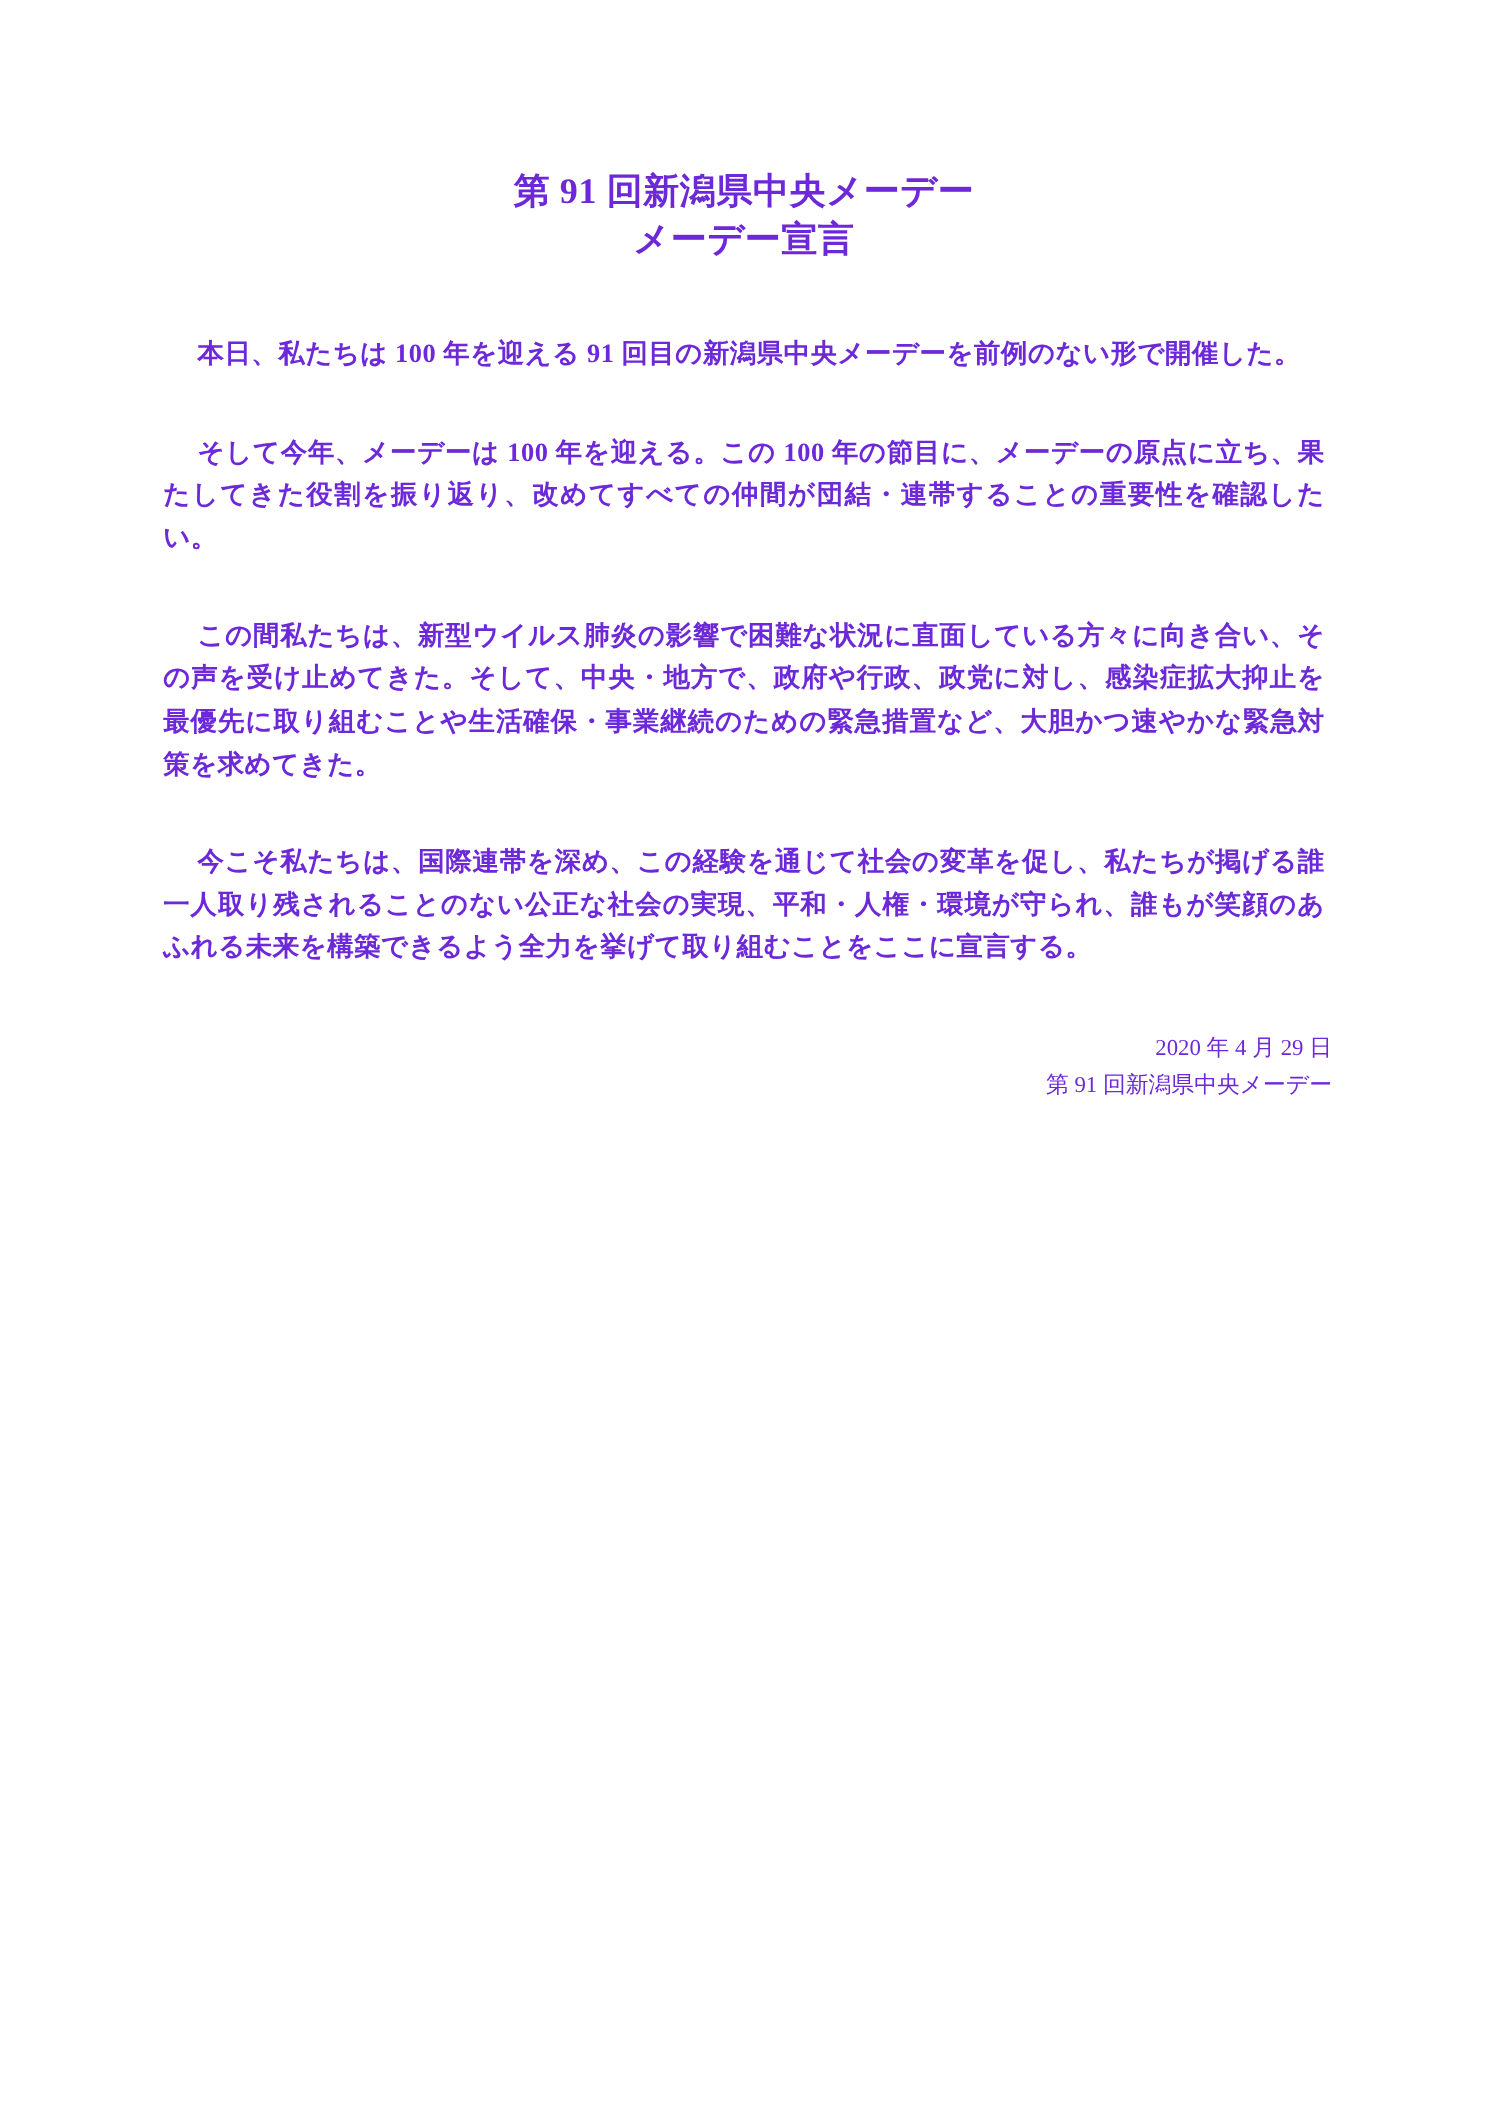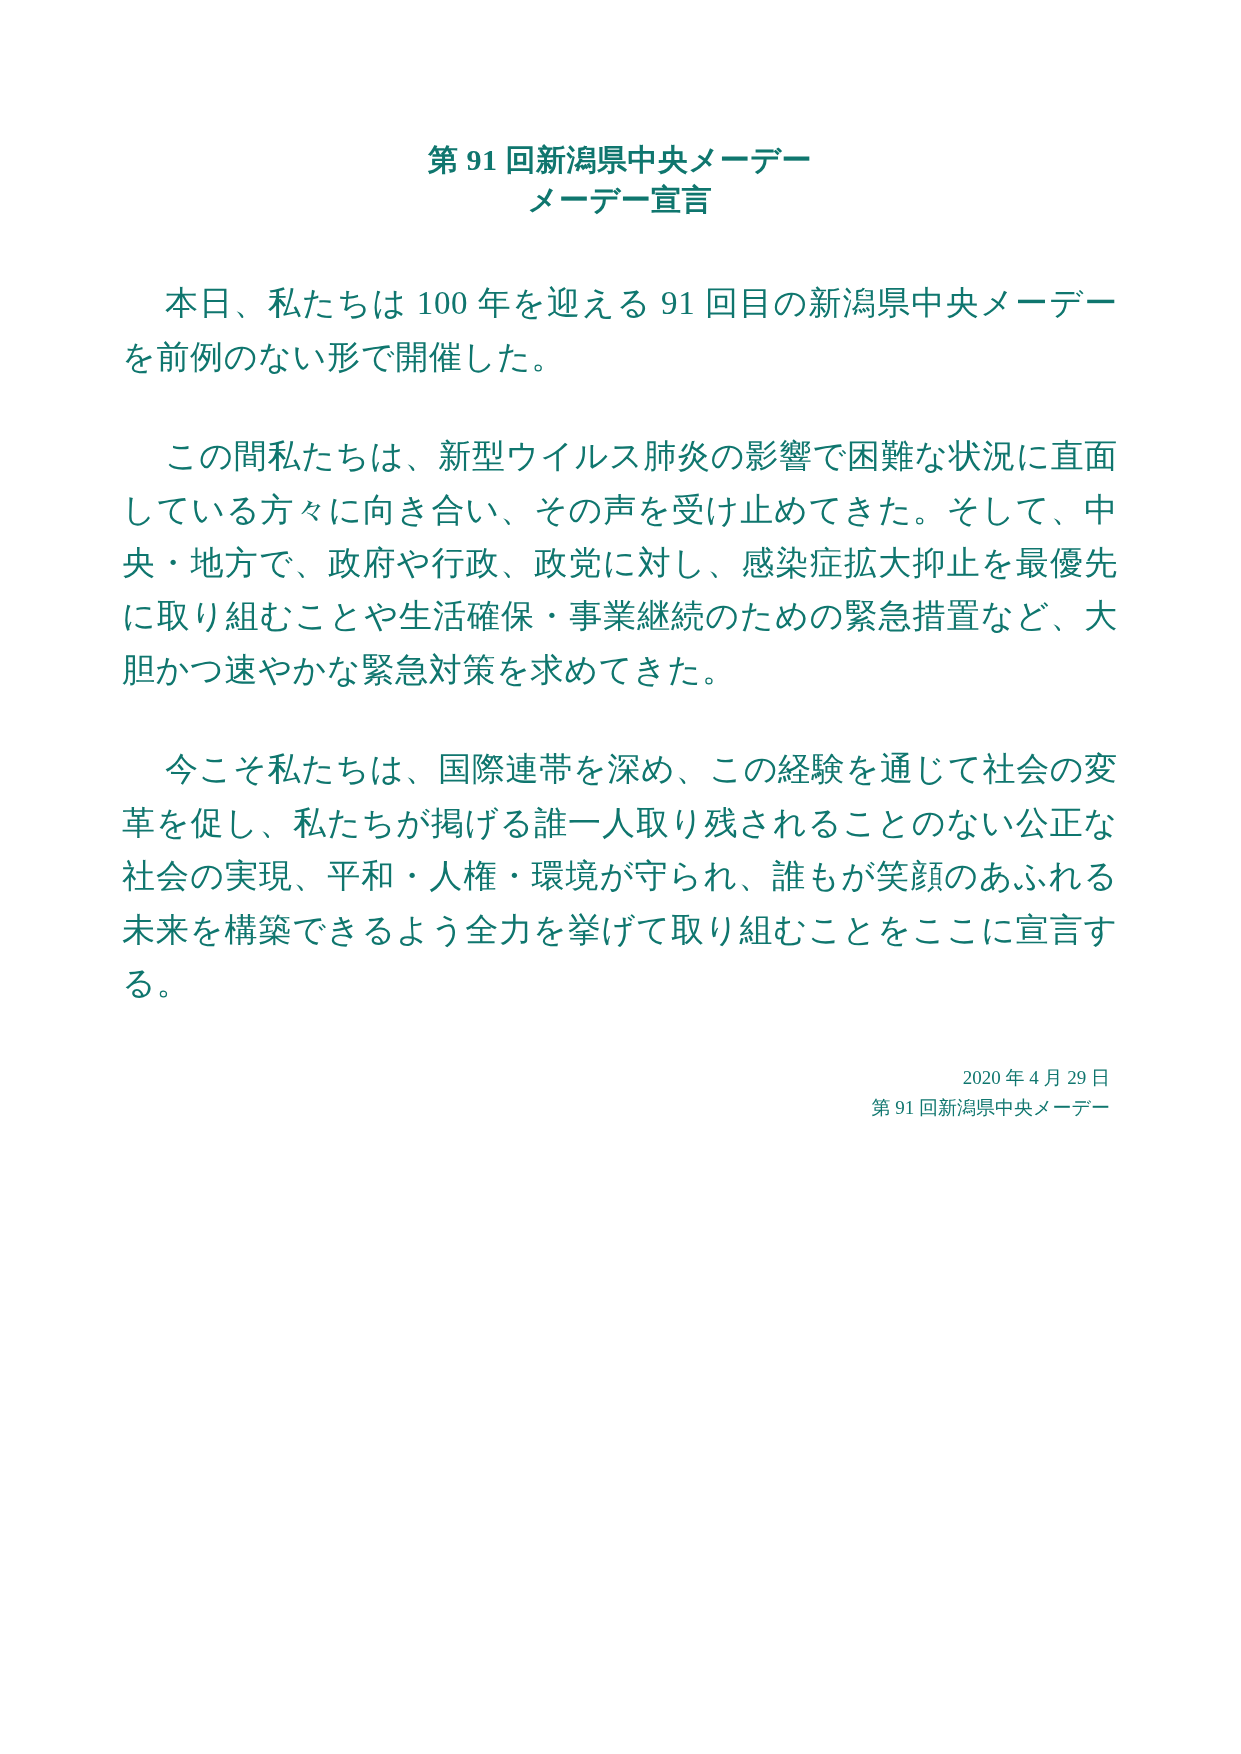--- a/index.html
+++ b/index.html
@@ -8,21 +8,21 @@
     background: #ffffff;
   }
   .page {
     position: relative;
     width: 1241px;
     height: 1754px;
     background: #ffffff;
     margin: 0 auto;
     box-sizing: border-box;
     font-family: "Liberation Serif", "DejaVu Serif", serif;
-    color: #0f766e;
+    color: #6d28d9;
     overflow: hidden;
   }
   .content {
     position: absolute;
     left: 120px;
     top: 140px;
     width: 1000px;
   }
   .doc-title {
     text-align: center;
@@ -38,28 +38,29 @@
   .body-block {
     margin-top: 0;
   }
   .para-group {
     margin-top: 46px;
   }
   .para-group.first {
     margin-top: 58px;
   }
   p.para {
-    margin: 2px;
-    font-size: 33px;
+    margin: 16px;
+    font-size: 22px;
     line-height: 1.62;
     text-align: justify;
     text-justify: inter-character;
     text-indent: 1.3em;
     letter-spacing: 0.02em;
     word-break: break-all;
+    font-weight: bold;
   }
   p.para + p.para {
     margin-top: 0;
   }
   p.para.last-line-loose {
     text-align-last: left;
   }
   .signature {
     margin-top: 52px;
     text-align: right;
@@ -83,20 +84,21 @@
       <span class="title-line">メーデー宣言</span>
     </h1>
 
     <div class="body-block">
 
       <div class="para-group first">
         <p class="para last-line-loose">本日、私たちは 100 年を迎える 91 回目の新潟県中央メーデーを前例のない形で開催した。</p>
       </div>
 
       <div class="para-group">
+        <p class="para last-line-loose">そして今年、メーデーは 100 年を迎える。この 100 年の節目に、メーデーの原点に立ち、果たしてきた役割を振り返り、改めてすべての仲間が団結・連帯することの重要性を確認したい。</p>
       </div>
 
       <div class="para-group">
         <p class="para last-line-loose">この間私たちは、新型ウイルス肺炎の影響で困難な状況に直面している方々に向き合い、その声を受け止めてきた。そして、中央・地方で、政府や行政、政党に対し、感染症拡大抑止を最優先に取り組むことや生活確保・事業継続のための緊急措置など、大胆かつ速やかな緊急対策を求めてきた。</p>
       </div>
 
       <div class="para-group">
         <p class="para last-line-loose">今こそ私たちは、国際連帯を深め、この経験を通じて社会の変革を促し、私たちが掲げる誰一人取り残されることのない公正な社会の実現、平和・人権・環境が守られ、誰もが笑顔のあふれる未来を構築できるよう全力を挙げて取り組むことをここに宣言する。</p>
       </div>
 

